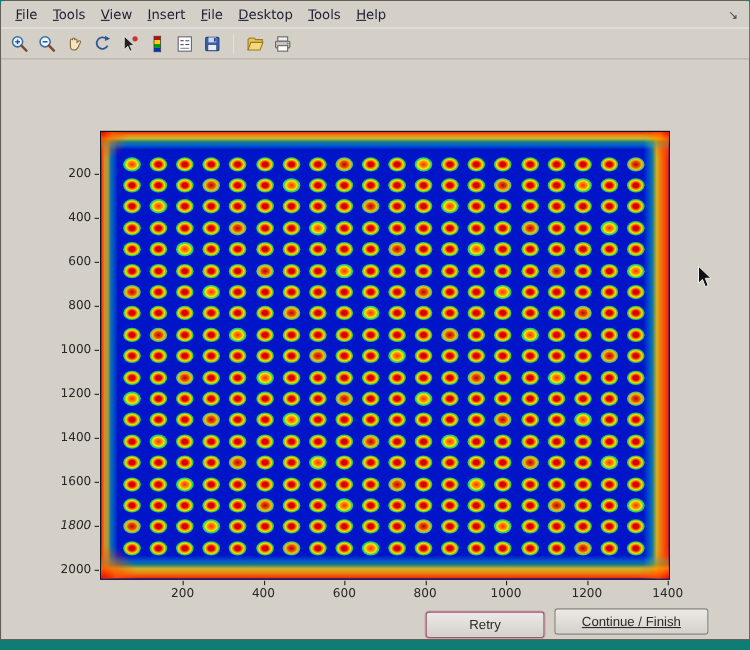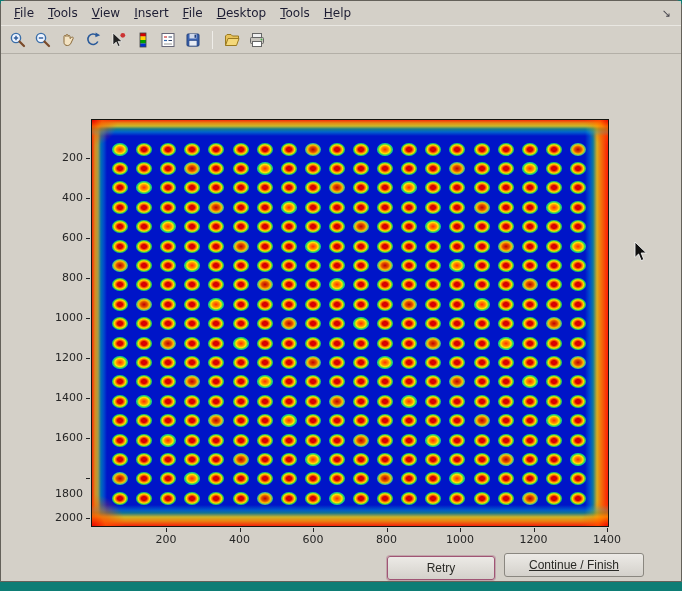--- a/index.html
+++ b/index.html
@@ -585,21 +585,21 @@
         <span class="ytick-label" style="top: 152px;">800</span>
         <span class="ytick-mark" style="top: 159px;"></span>
         <span class="ytick-label" style="top: 192px;">1000</span>
         <span class="ytick-mark" style="top: 199px;"></span>
         <span class="ytick-label" style="top: 232px;">1200</span>
         <span class="ytick-mark" style="top: 239px;"></span>
         <span class="ytick-label" style="top: 272px;">1400</span>
         <span class="ytick-mark" style="top: 279px;"></span>
         <span class="ytick-label" style="top: 312px;">1600</span>
         <span class="ytick-mark" style="top: 319px;"></span>
-        <span class="ytick-label" style="top: 368px;">1800</span>
+        <span class="ytick-label" style="top: 352px; font-style: italic;">1800</span>
         <span class="ytick-mark" style="top: 359px;"></span>
         <span class="ytick-label" style="top: 392px;">2000</span>
         <span class="ytick-mark" style="top: 399px;"></span>
         <span class="xtick-label" style="left: 50px;">200</span>
         <span class="xtick-mark" style="left: 75px;"></span>
         <span class="xtick-label" style="left: 123.5px;">400</span>
         <span class="xtick-mark" style="left: 148.5px;"></span>
         <span class="xtick-label" style="left: 197px;">600</span>
         <span class="xtick-mark" style="left: 222px;"></span>
         <span class="xtick-label" style="left: 270.5px;">800</span>

